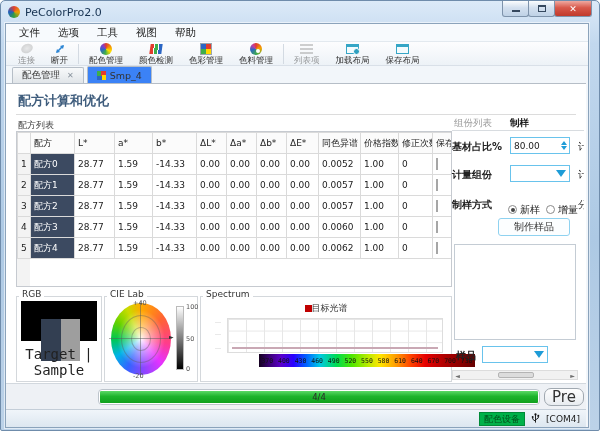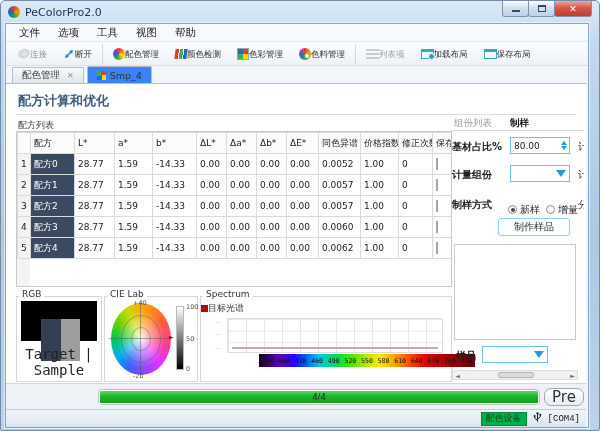--- a/index.html
+++ b/index.html
@@ -25,21 +25,21 @@
   .client { position:absolute; left:4px; top:22px; width:584px; height:405px;
     background:#f2f6fa; border:1px solid #8ba3bb; box-shadow:0 0 0 1px rgba(255,255,255,.55); }
 
   .menubar { position:absolute; left:0; top:0; width:100%; height:18px; background:#f7fafd;
     border-bottom:1px solid #e3e9ef; display:flex; align-items:center; padding-left:4px; }
   .menu-item { font-size:10.5px; color:#222; padding:1px 9px; }
 
   .toolbar { position:absolute; left:0; top:18px; width:100%; height:24px;
     background:linear-gradient(#fdfdfe,#edf2f7); border-bottom:1px solid #d9e0e8;
     display:flex; align-items:center; padding-left:4px; }
-  .tool-item { display:flex; flex-direction:row; align-items:center; justify-content:center; padding:0 8px; height:24px; }
+  .tool-item { display:flex; flex-direction:column; align-items:center; justify-content:center; padding:0 8px; height:24px; }
   .tool-item .ticon { height:12px; display:flex; align-items:center; justify-content:center; }
   .tool-item .tlabel { font-size:8.5px; color:#333; white-space:nowrap; line-height:10px; }
   .tool-item.disabled { filter:grayscale(1); opacity:.5; }
   .tool-sep { width:1px; height:20px; background:#d3dae2; margin:0 2px; }
 
   .icon12 { width:12px; height:12px; display:inline-block; }
   .i-connect { width:12px; height:9px; border-radius:50%; background:radial-gradient(#d8d8d8,#9a9a9a); transform:rotate(-22deg); }
   .i-colormatch { border-radius:50%; background:conic-gradient(#e23c2d,#f5a300 70deg,#ffe000 120deg,#3fae49 190deg,#2c66c4 260deg,#8a3cc8 320deg,#e23c2d 360deg); }
   .i-colordetect { background:linear-gradient(90deg,#e23c2d 0 28%,#fff 28% 36%,#3fae49 36% 64%,#fff 64% 72%,#2c66c4 72% 100%); transform:skewX(-8deg); height:10px; }
   .i-colormanage { background:conic-gradient(#e23c2d 0 25%,#ffd800 0 50%,#3fae49 0 75%,#2c66c4 0); border:1px solid #9aa4ae; }
@@ -95,21 +95,21 @@
     background:radial-gradient(closest-side, rgba(255,255,255,.95) 0%, rgba(255,255,255,.45) 35%, rgba(255,255,255,0) 80%); }
   .lab-ring { position:absolute; border:1px solid rgba(90,90,90,.4); border-radius:50%; }
   .lab-vline { position:absolute; left:35px; top:4px; width:1px; height:76px; background:rgba(90,90,90,.5); }
   .lab-hline { position:absolute; left:4px; top:41px; width:63px; height:1px; background:rgba(90,90,90,.5); }
   .lab-lbl { position:absolute; font-size:6.5px; color:#555; }
   .lab-bar { position:absolute; left:71px; top:9px; width:8px; height:64px; background:linear-gradient(#fff,#000); border:1px solid #bbb; }
   .lab-bar-lbl { position:absolute; left:81px; font-size:6.5px; color:#555; }
   .lab-marker { position:absolute; left:64px; top:36px; font-size:6px; color:#333; }
 
   .p-spec { left:194px; top:205px; width:252px; height:93px; }
-  .spec-legend { position:absolute; left:0; right:0; top:5px; display:flex; align-items:center; }
+  .spec-legend { position:absolute; left:0; right:0; top:5px; display:flex; justify-content:center; align-items:center; }
   .legend-swatch { width:7px; height:7px; background:#c00000; }
   .legend-text { font-size:9px; color:#333; }
   .spec-plot { position:absolute; left:26px; top:21px; width:216px; height:35px; border:1px solid #ddd; background:
       linear-gradient(to right,#e7e7e7 1px,transparent 1px),
       linear-gradient(to bottom,#e7e7e7 1px,transparent 1px);
     background-size:18px 100%, 100% 11.6px; }
   .spec-line { position:absolute; left:4px; right:4px; bottom:3px; height:2px; background:#c9a8b4; }
   .spec-ydots { position:absolute; left:14px; font-size:6px; color:#aaa; }
   .spec-bar { position:absolute; left:26px; top:57px; width:216px; height:13px;
     background:linear-gradient(90deg,#14001e 0%,#3c0078 5%,#5a00c8 10%,#2800ff 16%,#0064ff 22%,#00c8e6 28%,#00dc50 36%,#50e600 43%,#b4eb00 50%,#ffe600 56%,#ffa000 63%,#ff4600 70%,#e60000 77%,#b40000 85%,#8c0000 93%,#640000 100%);
@@ -148,21 +148,21 @@
     background:linear-gradient(#4484c2,#2a5f9e); color:#fff; font-size:9.5px; display:flex; align-items:center; justify-content:center; }
   .progress { position:absolute; left:92px; top:5px; width:442px; height:16px; border:1px solid #bcc4cc; border-radius:4px; background:#fff; padding:1px; }
   .progress-fill { width:100%; height:100%; border-radius:1px; background:linear-gradient(#5ad866,#1db42c 45%,#0fa01e); }
   .progress-text { position:absolute; left:0; right:0; top:2px; text-align:center; font-size:8.5px; color:#2a2a2a; }
   .pre-btn { position:absolute; left:538px; top:4px; width:40px; height:18px; border:1px solid #a0a8b0; border-radius:7px;
     background:linear-gradient(#fefefe,#e8ecf0); font-size:15px; color:#333; display:flex; align-items:center; justify-content:center; }
 
   
   .statusbar { position:absolute; left:0; top:385px; width:580px; height:18px;
     background:linear-gradient(#f0f5fa,#dde7f0); border-top:1px solid #c4ced8;
-    display:flex; align-items:center; justify-content:flex-end; gap:5px; padding-right:6px;font-family:Liberation Mono, monospace; }
+    display:flex; align-items:center; justify-content:flex-end; gap:5px; padding-right:6px; }
   .dev-badge { background:#00b14a; border:1px solid #008a38; color:#00501c; font-size:9px; padding:0 4px; line-height:12px; }
   .port-text { font-size:9px; color:#222; }
 </style>
 </head>
 <body>
 
 <div class="window">
 
   <div class="titlebar">
     <div class="app-icon"></div>

